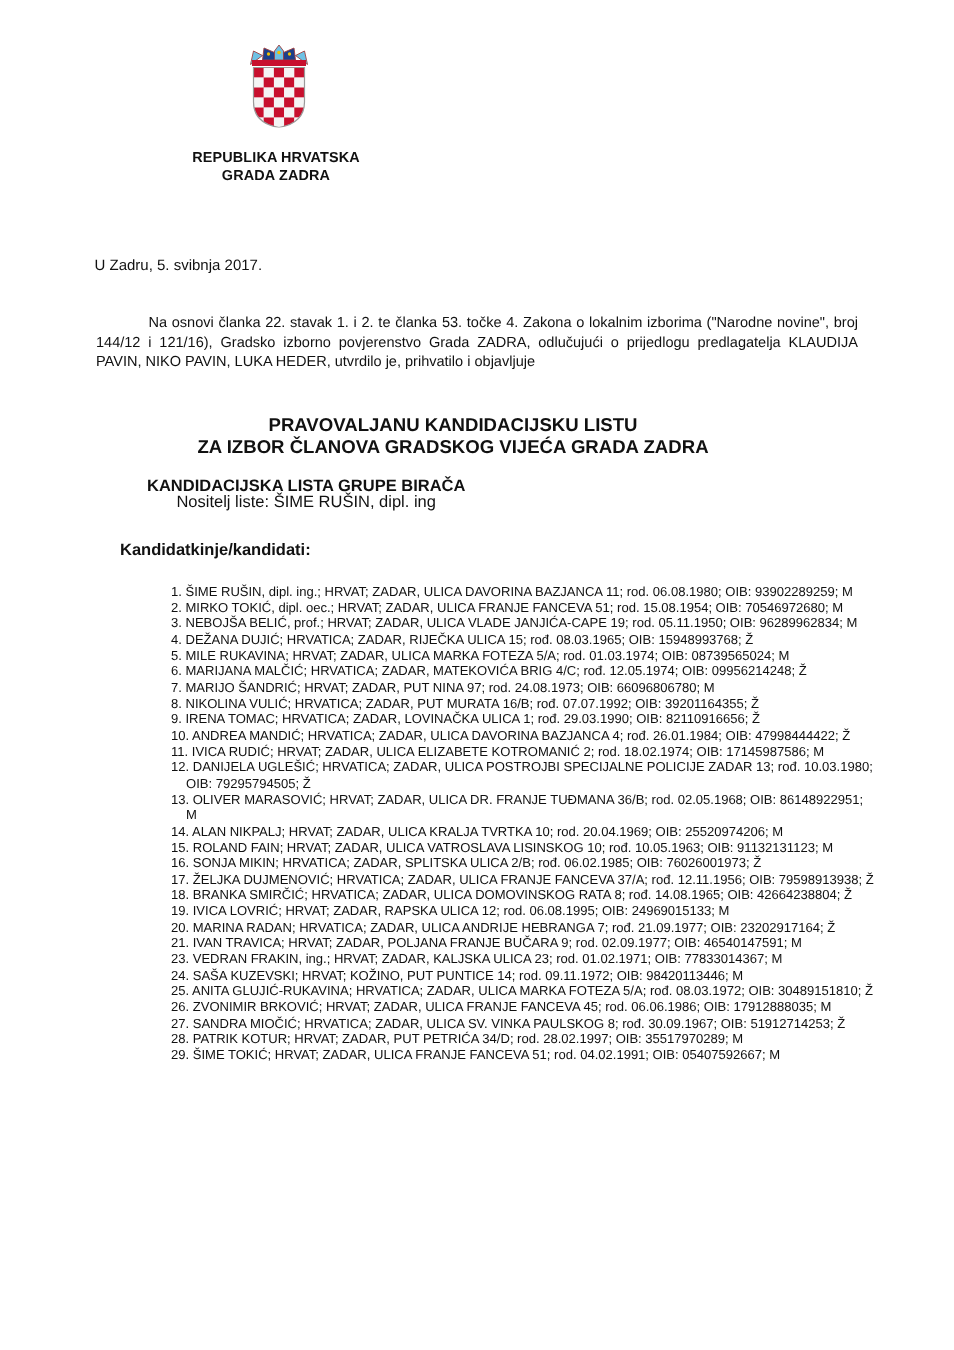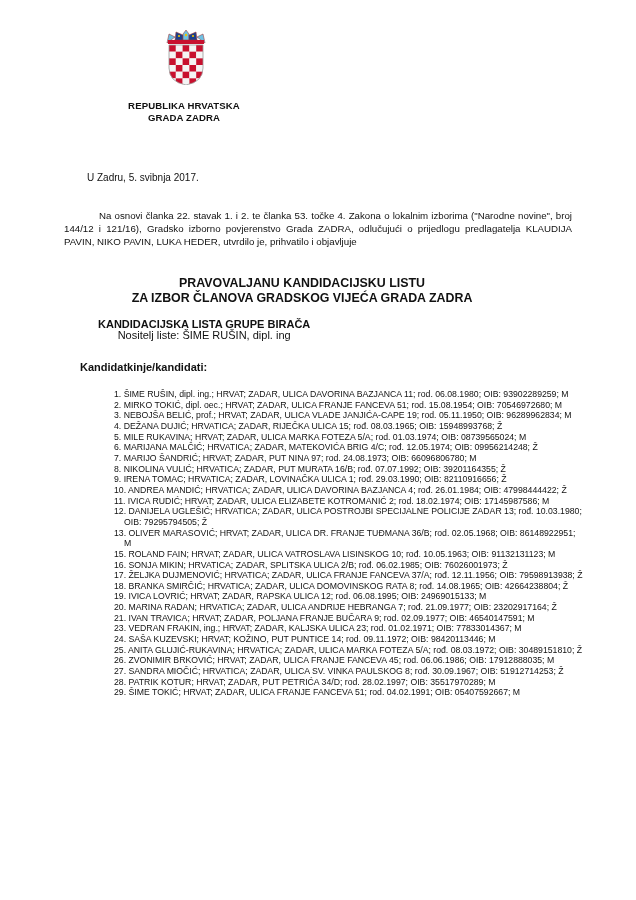--- a/index.html
+++ b/index.html
@@ -5,21 +5,21 @@
   html, body { margin: 0; padding: 0; background: #ffffff; }
   body { width: 636px; height: 900px; overflow: hidden; position: relative;
          font-family: "Liberation Sans", sans-serif; color: #111; }
   .page { position: absolute; left: 0; top: 0; width: 636px; height: 899px; background: #fff; }
 
   .crest { position: absolute; left: 165px; top: 30px; width: 42px; height: 55px; }
 
   .header { position: absolute; left: 60px; top: 100px; width: 248px; text-align: center;
             font-weight: bold; font-size: 9.6px; line-height: 12.3px; letter-spacing: 0.1px; }
 
-  .date { position: absolute; left: 63px; top: 172px; font-size: 10px; margin-left: 24px; }
+  .date { position: absolute; left: 63px; top: 172px; font-size: 10px; }
 
   .intro { position: absolute; left: 64px; top: 209px; width: 508px; font-size: 9.7px;
            line-height: 13px; text-align: justify; }
   .intro .indent { display: inline-block; width: 35px; }
 
   .title { position: absolute; left: 48px; top: 276px; width: 508px; text-align: center;
            font-weight: bold; font-size: 12.4px; line-height: 15px; }
 
   .list-head { position: absolute; left: 98px; top: 319px; font-size: 11px; line-height: 11px; text-align: center; }
   .list-head .name { font-weight: bold; }
@@ -117,20 +117,21 @@
       <li>4. DEŽANA DUJIĆ; HRVATICA; ZADAR, RIJEČKA ULICA 15; rođ. 08.03.1965; OIB: 15948993768; Ž</li>
       <li>5. MILE RUKAVINA; HRVAT; ZADAR, ULICA MARKA FOTEZA 5/A; rod. 01.03.1974; OIB: 08739565024; M</li>
       <li>6. MARIJANA MALČIĆ; HRVATICA; ZADAR, MATEKOVIĆA BRIG 4/C; rođ. 12.05.1974; OIB: 09956214248; Ž</li>
       <li>7. MARIJO ŠANDRIĆ; HRVAT; ZADAR, PUT NINA 97; rod. 24.08.1973; OIB: 66096806780; M</li>
       <li>8. NIKOLINA VULIĆ; HRVATICA; ZADAR, PUT MURATA 16/B; rođ. 07.07.1992; OIB: 39201164355; Ž</li>
       <li>9. IRENA TOMAC; HRVATICA; ZADAR, LOVINAČKA ULICA 1; rođ. 29.03.1990; OIB: 82110916656; Ž</li>
       <li>10. ANDREA MANDIĆ; HRVATICA; ZADAR, ULICA DAVORINA BAZJANCA 4; rođ. 26.01.1984; OIB: 47998444422; Ž</li>
       <li>11. IVICA RUDIĆ; HRVAT; ZADAR, ULICA ELIZABETE KOTROMANIĆ 2; rod. 18.02.1974; OIB: 17145987586; M</li>
       <li>12. DANIJELA UGLEŠIĆ; HRVATICA; ZADAR, ULICA POSTROJBI SPECIJALNE POLICIJE ZADAR 13; rođ. 10.03.1980; OIB: 79295794505; Ž</li>
       <li>13. OLIVER MARASOVIĆ; HRVAT; ZADAR, ULICA DR. FRANJE TUĐMANA 36/B; rod. 02.05.1968; OIB: 86148922951; M</li>
+      <li>14. ALAN NIKPALJ; HRVAT; ZADAR, ULICA KRALJA TVRTKA 10; rod. 20.04.1969; OIB: 25520974206; M</li>
       <li>15. ROLAND FAIN; HRVAT; ZADAR, ULICA VATROSLAVA LISINSKOG 10; rođ. 10.05.1963; OIB: 91132131123; M</li>
       <li>16. SONJA MIKIN; HRVATICA; ZADAR, SPLITSKA ULICA 2/B; rođ. 06.02.1985; OIB: 76026001973; Ž</li>
       <li>17. ŽELJKA DUJMENOVIĆ; HRVATICA; ZADAR, ULICA FRANJE FANCEVA 37/A; rođ. 12.11.1956; OIB: 79598913938; Ž</li>
       <li>18. BRANKA SMIRČIĆ; HRVATICA; ZADAR, ULICA DOMOVINSKOG RATA 8; rođ. 14.08.1965; OIB: 42664238804; Ž</li>
       <li>19. IVICA LOVRIĆ; HRVAT; ZADAR, RAPSKA ULICA 12; rod. 06.08.1995; OIB: 24969015133; M</li>
       <li>20. MARINA RADAN; HRVATICA; ZADAR, ULICA ANDRIJE HEBRANGA 7; rođ. 21.09.1977; OIB: 23202917164; Ž</li>
       <li>21. IVAN TRAVICA; HRVAT; ZADAR, POLJANA FRANJE BUČARA 9; rod. 02.09.1977; OIB: 46540147591; M</li>
       <li>23. VEDRAN FRAKIN, ing.; HRVAT; ZADAR, KALJSKA ULICA 23; rod. 01.02.1971; OIB: 77833014367; M</li>
       <li>24. SAŠA KUZEVSKI; HRVAT; KOŽINO, PUT PUNTICE 14; rod. 09.11.1972; OIB: 98420113446; M</li>
       <li>25. ANITA GLUJIĆ-RUKAVINA; HRVATICA; ZADAR, ULICA MARKA FOTEZA 5/A; rođ. 08.03.1972; OIB: 30489151810; Ž</li>

